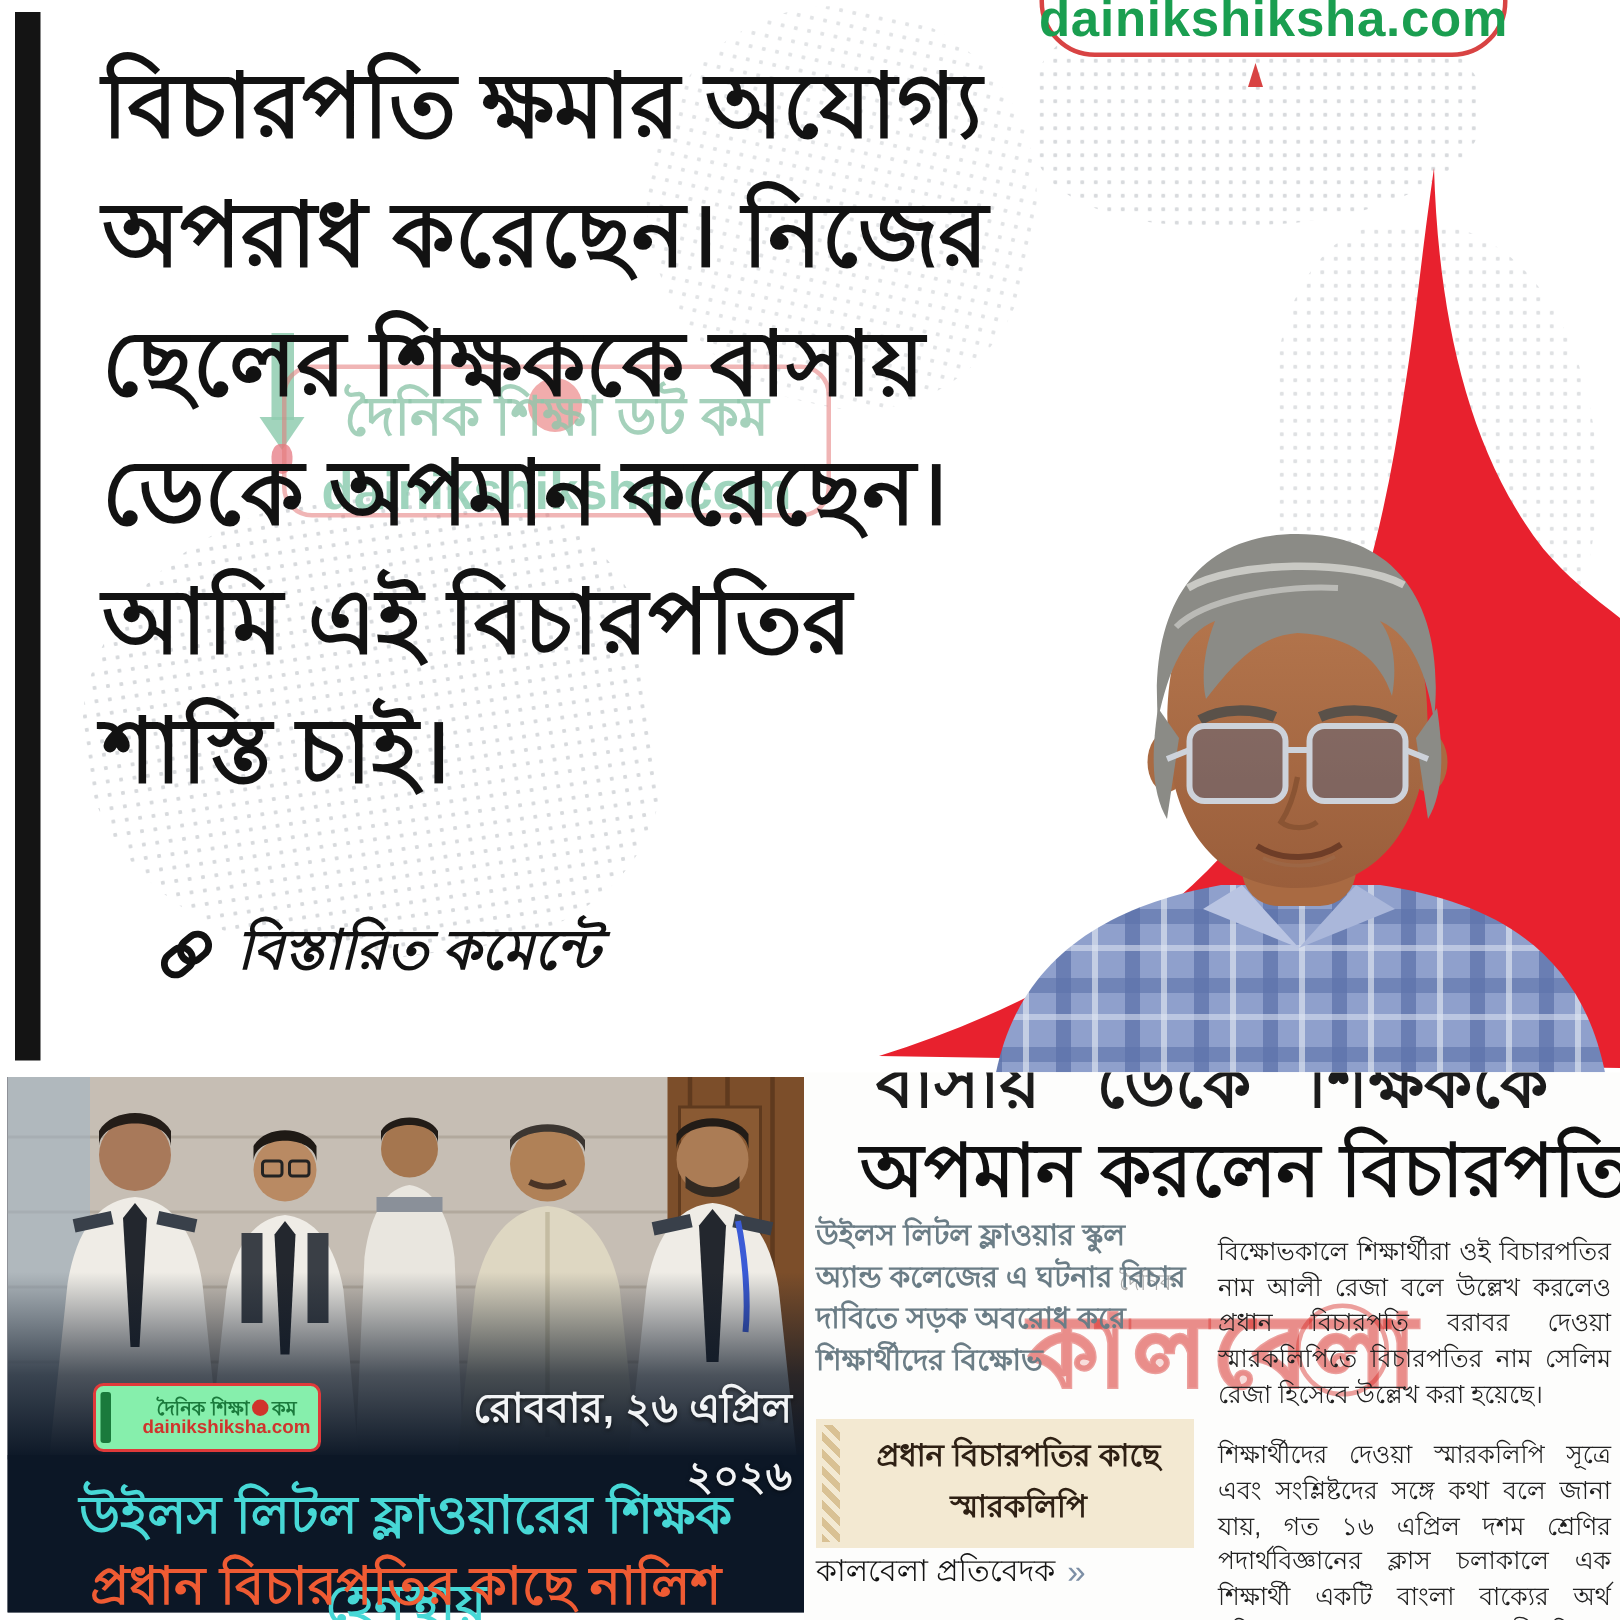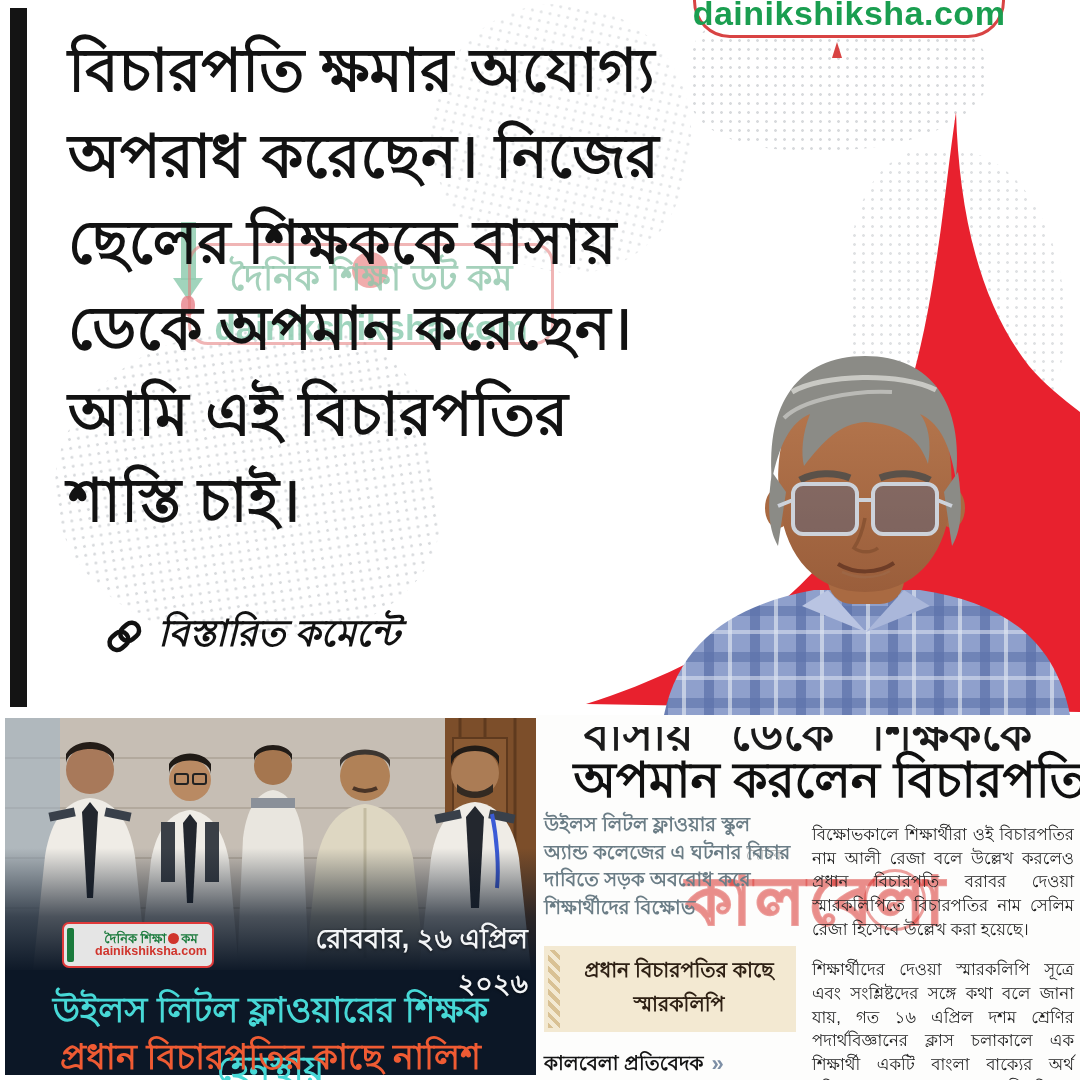--- a/index.html
+++ b/index.html
@@ -48,53 +48,53 @@
   
   #portrait{left:652px;top:322px;width:428px;height:393px;}
 
   
   #photo-panel{left:5px;top:718px;width:531px;height:357px;background:#0c1726;overflow:hidden;}
   #photo-scene{position:absolute;left:0;top:0;width:531px;height:252px;}
   #photo-fade{position:absolute;left:0;top:130px;width:531px;height:125px;
               background:linear-gradient(to bottom,rgba(12,23,38,0) 0%,rgba(12,23,38,.72) 55%,#0c1726 100%);}
   #photo-banner{position:absolute;left:0;top:252px;width:531px;height:105px;background:#0c1726;}
 
-  #badge{left:62px;top:922px;width:152px;height:46px;background:#e5e5e5;border:2px solid #e03a3a;
+  #badge{left:62px;top:922px;width:152px;height:46px;background:#86efac;border:2px solid #e03a3a;
          border-radius:7px;display:flex;align-items:center;padding:2px 4px 2px 3px;gap:20px;}
   #badge-bar{width:7px;height:34px;background:#1a7a3c;border-radius:2px;position:relative;}
   .badge-text{display:flex;flex-direction:column;line-height:1.05;flex:1;text-align:center;}
   .badge-row{display:flex;align-items:center;justify-content:center;gap:2px;}
   .badge-bn{font-size:13px;font-weight:700;color:#1a7a3c;}
   .badge-dot{width:11px;height:11px;border-radius:50%;background:#d0342c;display:inline-block;}
   .badge-url{font-size:12.5px;font-weight:700;color:#d0342c;}
 
   #photo-date{left:260px;top:918px;width:268px;text-align:right;color:#f2f4f6;
               font-size:27px;font-weight:700;text-shadow:0 1px 3px rgba(0,0,0,.6);}
   #bl-headline-1{left:5px;top:983px;width:531px;text-align:center;color:#47d8d6;
                  font-size:35px;font-weight:800;}
   #bl-headline-2{left:5px;top:1030px;width:531px;text-align:center;color:#ef5b33;
                  font-size:35px;font-weight:800;}
 
   
   #newspaper{left:536px;top:715px;width:544px;height:365px;background:#fdfdfc;overflow:hidden;
              color:#1b1b1b;}
-  #np-clip{position:absolute;left:0;top:12px;width:544px;height:30px;overflow:hidden;}
+  #np-clip{position:absolute;left:0;top:0;width:544px;height:30px;overflow:hidden;}
   #np-clip span{display:block;text-align:center;font-family:"Liberation Serif",serif;
                 font-size:46px;font-weight:700;word-spacing:26px;transform:translateY(-28px);color:#1b1b1b;}
   #np-headline{position:absolute;left:0;top:28px;width:588px;text-align:center;
                font-family:Liberation Sans, sans-serif;font-size:49px;font-weight:600;color:#101010;}
   #np-cols{position:absolute;left:8px;top:96px;width:530px;display:flex;gap:16px;}
   .np-col1{width:252px;}
   .np-col2{width:262px;}
   #np-subhead{color:#6b7d86;font-size:19.5px;line-height:1.42;font-weight:700;}
   #np-box{margin-top:24px;position:relative;background:#f3e9d2;padding:9px 6px 9px 24px;}
   #np-box-zig{position:absolute;left:4px;top:4px;bottom:4px;width:12px;
               background:repeating-linear-gradient(45deg,#d9c194 0 4px,#f3e9d2 4px 8px);}
   #np-box-title{font-size:20.5px;font-weight:800;color:#2e2014;text-align:center;}
-  #np-byline{margin-top:16px;font-size:20px;font-weight:700;color:#141414;display:flex;gap:8px;align-items:center;}
+  #np-byline{font-size:20px;font-weight:400;color:#141414;display:flex;gap:8px;align-items:center;}
   #np-byline .arrows{color:#7d8fa6;font-size:22px;}
   .np-body{margin-top:10px;font-size:16.6px;line-height:1.43;text-align:justify;color:#222;}
   .np-col2 .np-body{margin-top:12px;}
   .np-body + .np-body{margin-top:2px;}
 
   #np-wm{position:absolute;left:150px;top:128px;width:390px;height:110px;pointer-events:none;}
   #np-wm-small{font-size:15px;color:rgba(140,140,140,.75);margin-left:60px;}
   #np-wm-big{font-size:66px;font-weight:800;color:rgba(226,58,48,.16);
              -webkit-text-stroke:2px rgba(216,45,40,.45);letter-spacing:4px;line-height:1;}
   #np-wm-ring{position:absolute;left:178px;top:26px;width:62px;height:62px;border-radius:50%;

